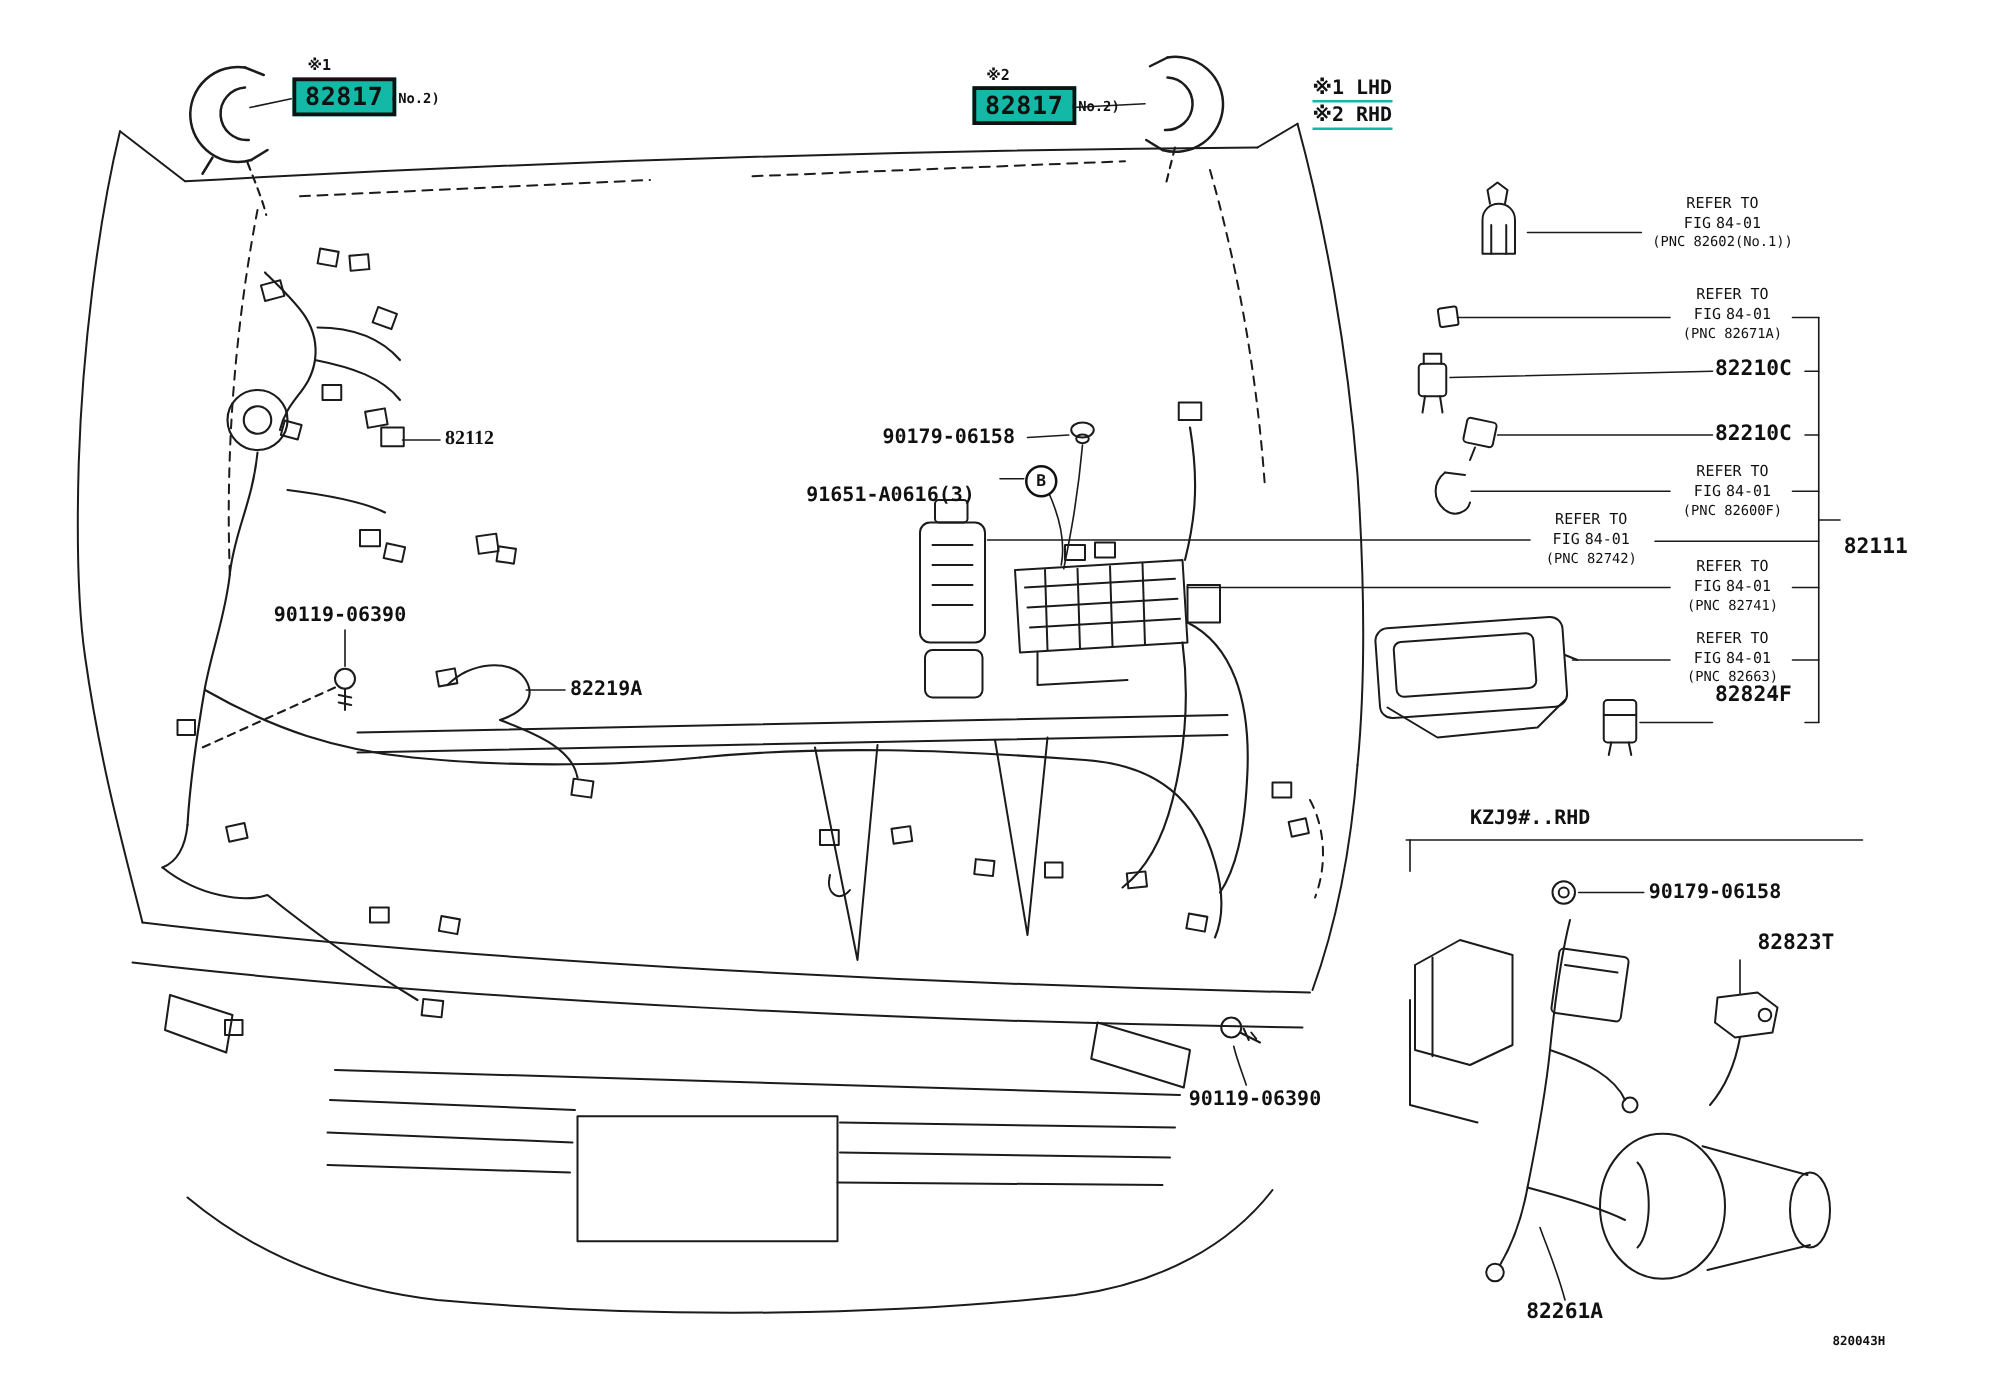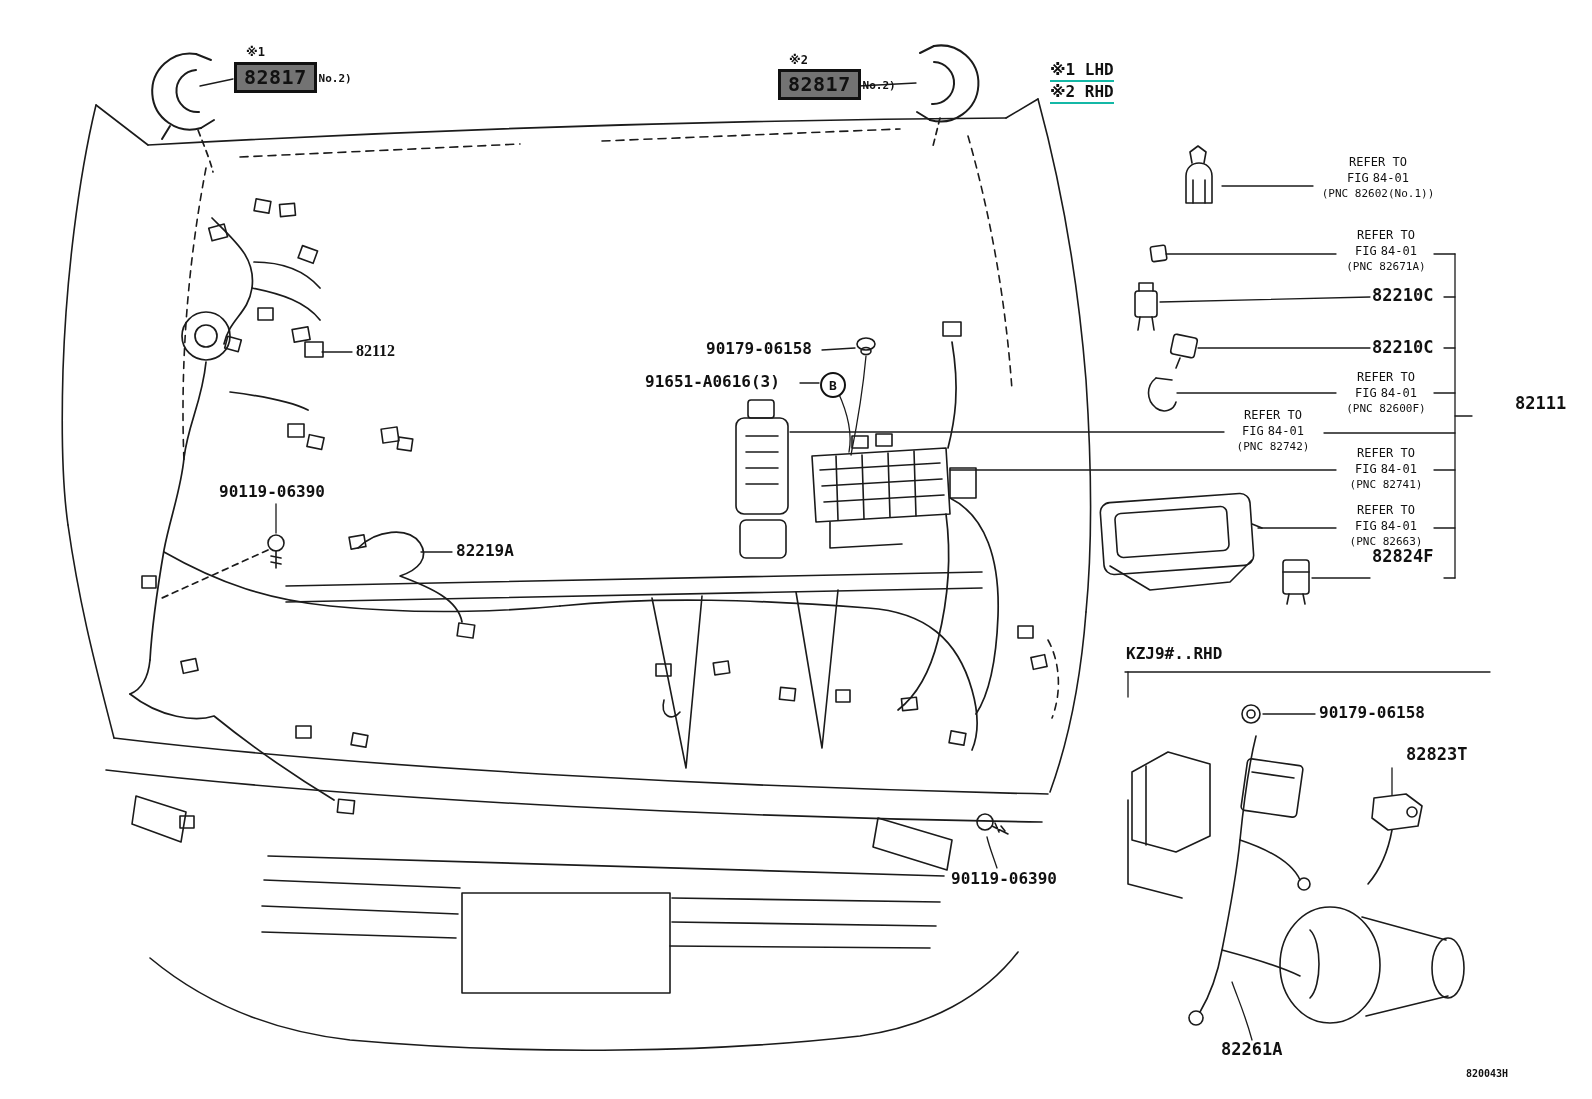--- a/index.html
+++ b/index.html
@@ -8,21 +8,21 @@
     font-family:"DejaVu Sans Mono","DejaVu Sans",monospace;color:#111;
   }
   .art{position:absolute;left:0;top:0;}
   .lbl{position:absolute;white-space:nowrap;font-weight:bold;color:#111;line-height:1.05;}
   .s11{font-size:11px;}
   .s12{font-size:12px;}
   .s15{font-size:10px;}
   .s16{font-size:16px;}
   .s17{font-size:17px;}
   .s20{font-size:20px;letter-spacing:0.5px;}
-  .boxed{border:3px solid #111;padding:2px 7px;background:#737373;}
+  .boxed{border:3px solid #111;padding:2px 7px;background:#14b8a6;}
   .legend{position:absolute;font-weight:bold;font-size:16px;line-height:20px;}
   .legend .ln{display:inline-block;border-bottom:2px solid #14b8a6;padding-bottom:0px;}
   .ref{position:absolute;text-align:center;font-weight:normal;}
   .ref .r1{font-size:12px;line-height:14px;}
   .ref .r2{font-size:12px;line-height:18px;}
   .ref .r2 .fign{font-size:12px;margin-left:4px;}
   .ref .r3{font-size:11px;line-height:14px;}
   .circleB{
     position:absolute;width:22px;height:22px;border:2px solid #111;border-radius:50%;
     font-size:13px;font-weight:bold;display:flex;align-items:center;justify-content:center;background:#fff;
@@ -292,31 +292,31 @@
     <div class="r3">(PNC 82741)</div>
   </div>
   <div class="ref" style="left:1337px;top:503px;width:98px;">
     <div class="r1">REFER TO</div>
     <div class="r2"><span class="figw">FIG</span><span class="fign">84-01</span></div>
     <div class="r3">(PNC 82663)</div>
   </div>
 
   <div class="lbl s17" style="left:1372px;top:287px;">82210C</div>
   <div class="lbl s17" style="left:1372px;top:339px;">82210C</div>
-  <div class="lbl s17" style="left:1475px;top:395px;margin-left:40px;">82111</div>
+  <div class="lbl s17" style="left:1475px;top:429px;">82111</div>
   <div class="lbl s17" style="left:1372px;top:548px;">82824F</div>
 
   <div class="lbl s16" style="left:356px;top:343px;font-family:Liberation Serif, serif;">82112</div>
   <div class="lbl s16" style="left:706px;top:341px;">90179-06158</div>
-  <div class="lbl s16" style="left:645px;top:374px;">91651-A0616(3)</div>
+  <div class="lbl s16" style="left:645px;top:388px;">91651-A0616(3)</div>
   <div class="circleB" style="left:820px;top:372px;">B</div>
   <div class="lbl s16" style="left:219px;top:484px;">90119-06390</div>
   <div class="lbl s16" style="left:456px;top:543px;">82219A</div>
 
-  <div class="lbl s16" style="left:1126px;top:646px;">KZJ9#..RHD</div>
+  <div class="lbl s16" style="left:1176px;top:646px;">KZJ9#..RHD</div>
   <div class="lbl s16" style="left:1319px;top:705px;">90179-06158</div>
   <div class="lbl s17" style="left:1364px;top:746px;margin-left:42px;">82823T</div>
   <div class="lbl s16" style="left:951px;top:871px;">90119-06390</div>
   <div class="lbl s17" style="left:1221px;top:1041px;">82261A</div>
 
   <div class="lbl s15" style="left:1466px;top:1069px;">820043H</div>
 
 </div>
 
 </body></html>

